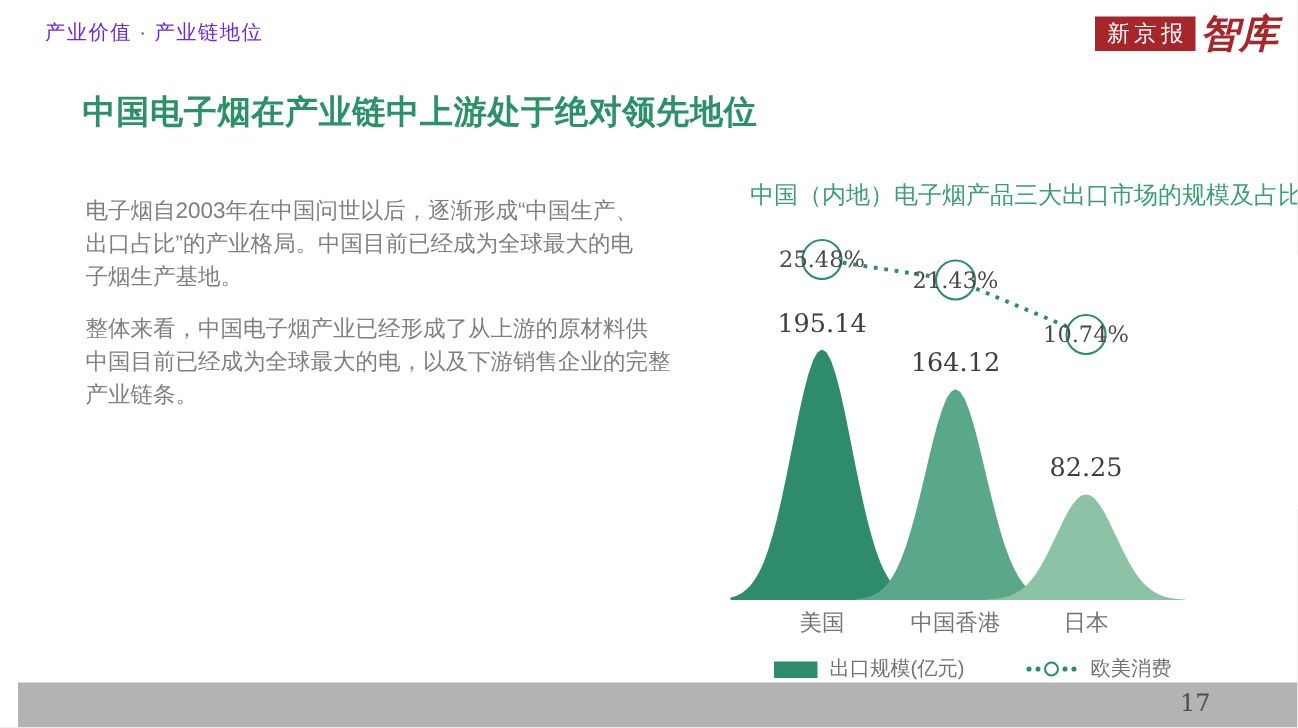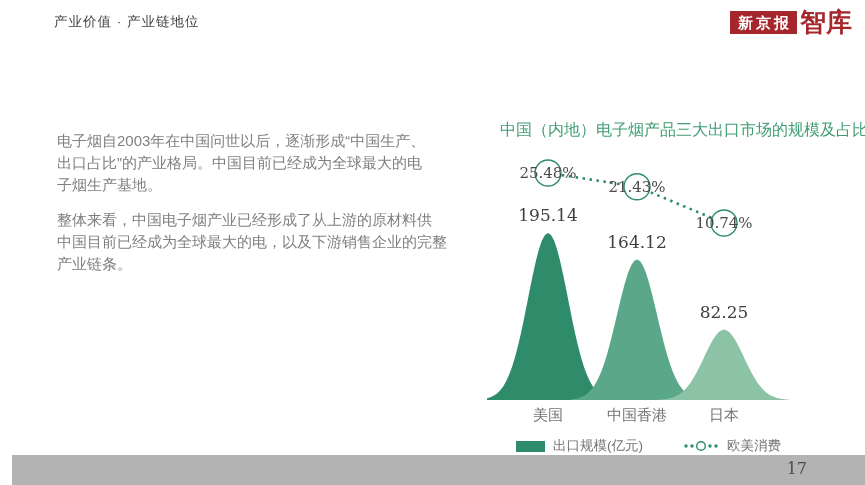--- a/index.html
+++ b/index.html
@@ -2,28 +2,28 @@
 <html><head>
 <meta charset="utf-8">
 <style>
   html,body{margin:0;padding:0;background:#e8e8e8;}
   .slide{
     position:relative;width:865px;height:485px;background:#ffffff;
     font-family:"Liberation Sans",sans-serif;overflow:hidden;margin:0 auto;
   }
   
   .breadcrumb{
-    position:absolute;left:30px;top:13px;font-size:13.5px;color:#404040;letter-spacing:1px;margin-left:24px;
+    position:absolute;left:30px;top:13px;font-size:13.5px;color:#6d28d9;letter-spacing:1px;
   }
   .logo{position:absolute;right:13px;top:9px;display:flex;align-items:center;}
   .logo-box{
-    background:#a5262b;color:#ffffff;font-weight:bold;font-size:15px;
+    background:#a5262b;color:#ffffff;font-weight:normal;font-size:15px;
     letter-spacing:3px;padding:3px 5px 3px 8px;line-height:17px;height:17px;display:inline-block;
   }
-  .logo-suffix{color:#a5262b;font-weight:bold;font-size:26px;margin-left:3px;line-height:1;}
+  .logo-suffix{color:#a5262b;font-weight:bold;font-size:26px;margin-left:3px;line-height:1;font-style:italic;}
   
   .page-title{
     position:absolute;left:55px;top:60px;margin:0;font-size:22px;font-weight:bold;
     color:#2d9168;letter-spacing:0.5px;white-space:nowrap;
   }
   .body-col{position:absolute;left:57px;top:130px;width:397px;}
   .body-col p{
     margin:0 0 13px 0;font-size:15px;line-height:22px;color:#7f7f7f;
     white-space:pre-line;text-align:justify;
   }
@@ -53,20 +53,21 @@
 
 <div class="slide">
 
   <span class="breadcrumb">产业价值 · 产业链地位</span>
 
   <div class="logo">
     <span class="logo-box">新京报</span>
     <span class="logo-suffix">智库</span>
   </div>
 
+  <h1 class="page-title">中国电子烟在产业链中上游处于绝对领先地位</h1>
 
   <div class="body-col">
     <p>电子烟自2003年在中国问世以后，逐渐形成“中国生产、
 出口占比”的产业格局。中国目前已经成为全球最大的电
 子烟生产基地。</p>
     <p>整体来看，中国电子烟产业已经形成了从上游的原材料供
 中国目前已经成为全球最大的电，以及下游销售企业的完整
 产业链条。</p>
   </div>
 

